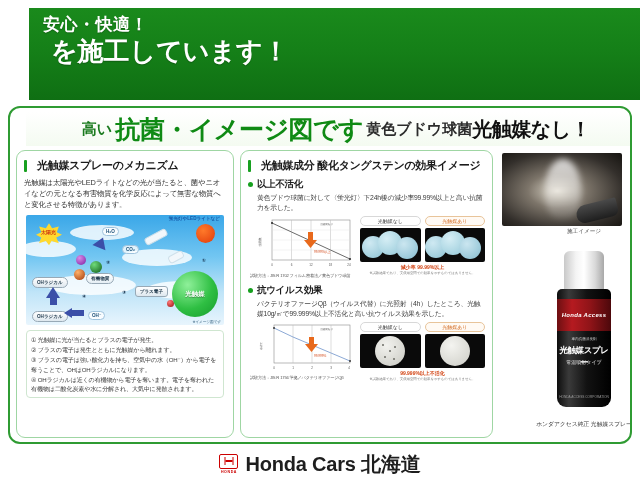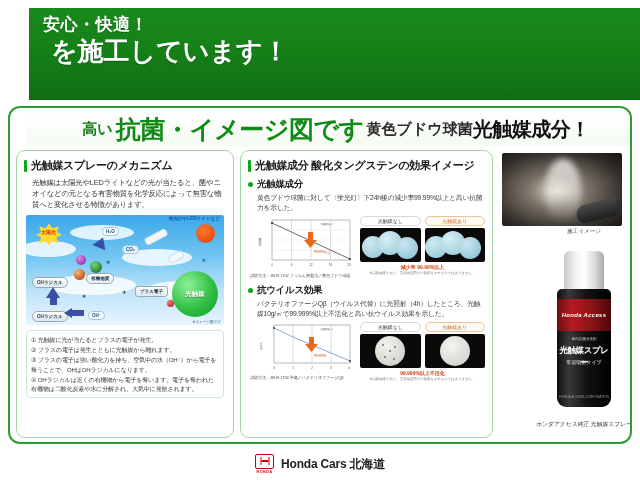--- a/index.html
+++ b/index.html
@@ -49,25 +49,25 @@
   .st-blk{font-size:20px;font-weight:bold;color:#111111;letter-spacing:-.5px;}
 
   
   .panel{
     position:absolute;background:#ffffff;border:1px solid #9fd6a3;border-radius:9px;
     box-sizing:border-box;overflow:hidden;
   }
   .panel-left{left:6px;top:42px;width:218px;height:288px;padding:7px 7px 4px 7px;}
   .panel-mid{left:230px;top:42px;width:253px;height:288px;padding:7px 7px 4px 7px;}
 
-  .ptitle{display:flex;align-items:center;gap:4px;margin-bottom:4px;}
+  .ptitle{display:flex;align-items:center;gap:10px;margin-bottom:4px;}
   .ptitle .bar{display:inline-block;width:3px;height:12px;background:#18a020;border-radius:1px;flex:none;}
   .ptitle .txt{font-size:11px;font-weight:bold;color:#1b1b1b;letter-spacing:-.3px;white-space:nowrap;}
 
-  .body-text{font-size:7.4px;line-height:1.5;color:#333333;letter-spacing:-.2px;margin-left:8px;}
+  .body-text{font-size:7.4px;line-height:1.5;color:#333333;letter-spacing:-.2px;}
 
   
   .diagram{
     position:relative;margin:5px 2px 0 2px;height:110px;border-radius:2px;overflow:hidden;
     background:linear-gradient(180deg,#3aa7e8 0%,#72c6f2 38%,#bfe4f8 70%,#e8f5fd 100%);
   }
   .cloud{position:absolute;background:rgba(255,255,255,.82);border-radius:50%;filter:blur(.6px);}
   .sun{
     position:absolute;left:10px;top:8px;width:26px;height:22px;
     background:#ffd92e;clip-path:polygon(50% 0,62% 22%,88% 14%,80% 40%,100% 52%,78% 64%,88% 90%,60% 80%,50% 100%,38% 80%,12% 90%,20% 64%,0 52%,20% 40%,12% 14%,38% 22%);
@@ -189,41 +189,41 @@
   }
   .honda-h::before{
     content:"";position:absolute;left:50%;top:2px;transform:translateX(-50%);
     width:7px;height:8px;border-left:1.6px solid #cc0000;border-right:1.6px solid #cc0000;
   }
   .honda-h::after{
     content:"";position:absolute;left:50%;top:5px;transform:translateX(-50%);
     width:7px;height:1.6px;background:#cc0000;
   }
   .honda-word{font-size:3.6px;font-weight:bold;color:#cc0000;letter-spacing:.6px;margin-top:1px;}
-  .footer-text{font-size:12px;font-weight:bold;color:#1e1e1e;letter-spacing:-.2px;}
+  .footer-text{font-size:20px;font-weight:bold;color:#1e1e1e;letter-spacing:-.2px;}
 </style>
 </head>
 <body>
 
 <div class="poster">
 
   <div class="header">
     <div class="header-sub">安心・快適！</div>
     <div class="header-main">
       <span class="tail">を施工しています！</span>
     </div>
   </div>
 
   <div class="card">
 
     <div class="subtitle">
       <span class="st-sm">高い</span>
       <span class="st-lg">抗菌・イメージ図です</span>
       <span class="st-md">黄色ブドウ球菌</span>
-      <span class="st-blk">光触媒成分！</span>
+      <span class="st-blk">光触媒なし！</span>
     </div>
 
     <div class="panel panel-left">
       <div class="ptitle">
         <span class="bar"></span>
         <span class="txt">光触媒スプレーのメカニズム</span>
       </div>
       <div class="body-text">光触媒は太陽光やLEDライトなどの光が当たると、菌やニオイなどの元となる有害物質を化学反応によって無害な物質へと変化させる特徴があります。</div>
 
       <div class="diagram">
@@ -282,21 +282,21 @@
     </div>
 
     <div class="panel panel-mid">
       <div class="ptitle">
         <span class="bar"></span>
         <span class="txt">光触媒成分 酸化タングステンの効果イメージ</span>
       </div>
 
       <div class="sec-head">
         <span class="dot"></span>
-        <span class="lbl">光触媒成分</span>
+        <span class="lbl">以上不活化</span>
       </div>
       <div class="sec-body">黄色ブドウ球菌に対して〈蛍光灯〉下24h後の減少率99.99%以上と高い抗菌力を示した。</div>
 
       <div class="evidence">
         <div class="chartbox">
           <svg class="chart-svg" width="106" height="56" viewBox="0 0 106 56">
             <rect x="22" y="4" width="78" height="40" fill="#ffffff" stroke="#8a8a8a" stroke-width="0.6"></rect>
             <line x1="41.5" y1="4" x2="41.5" y2="44" stroke="#bbbbbb" stroke-width="0.5"></line>
             <line x1="61" y1="4" x2="61" y2="44" stroke="#bbbbbb" stroke-width="0.5"></line>
             <line x1="80.5" y1="4" x2="80.5" y2="44" stroke="#bbbbbb" stroke-width="0.5"></line>

